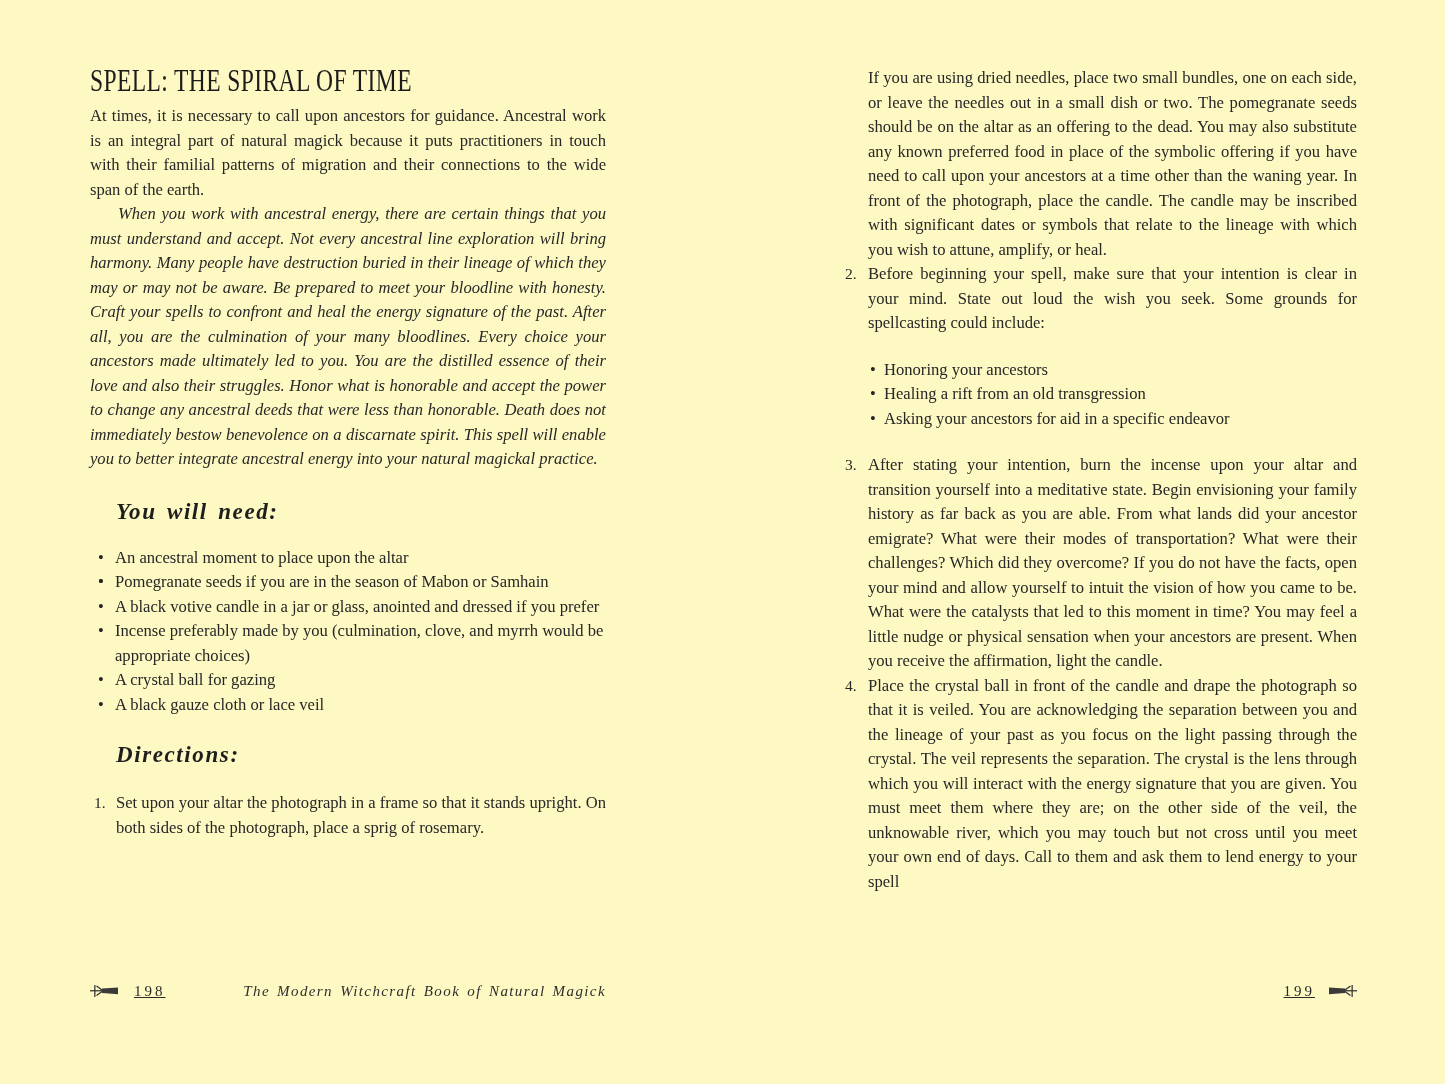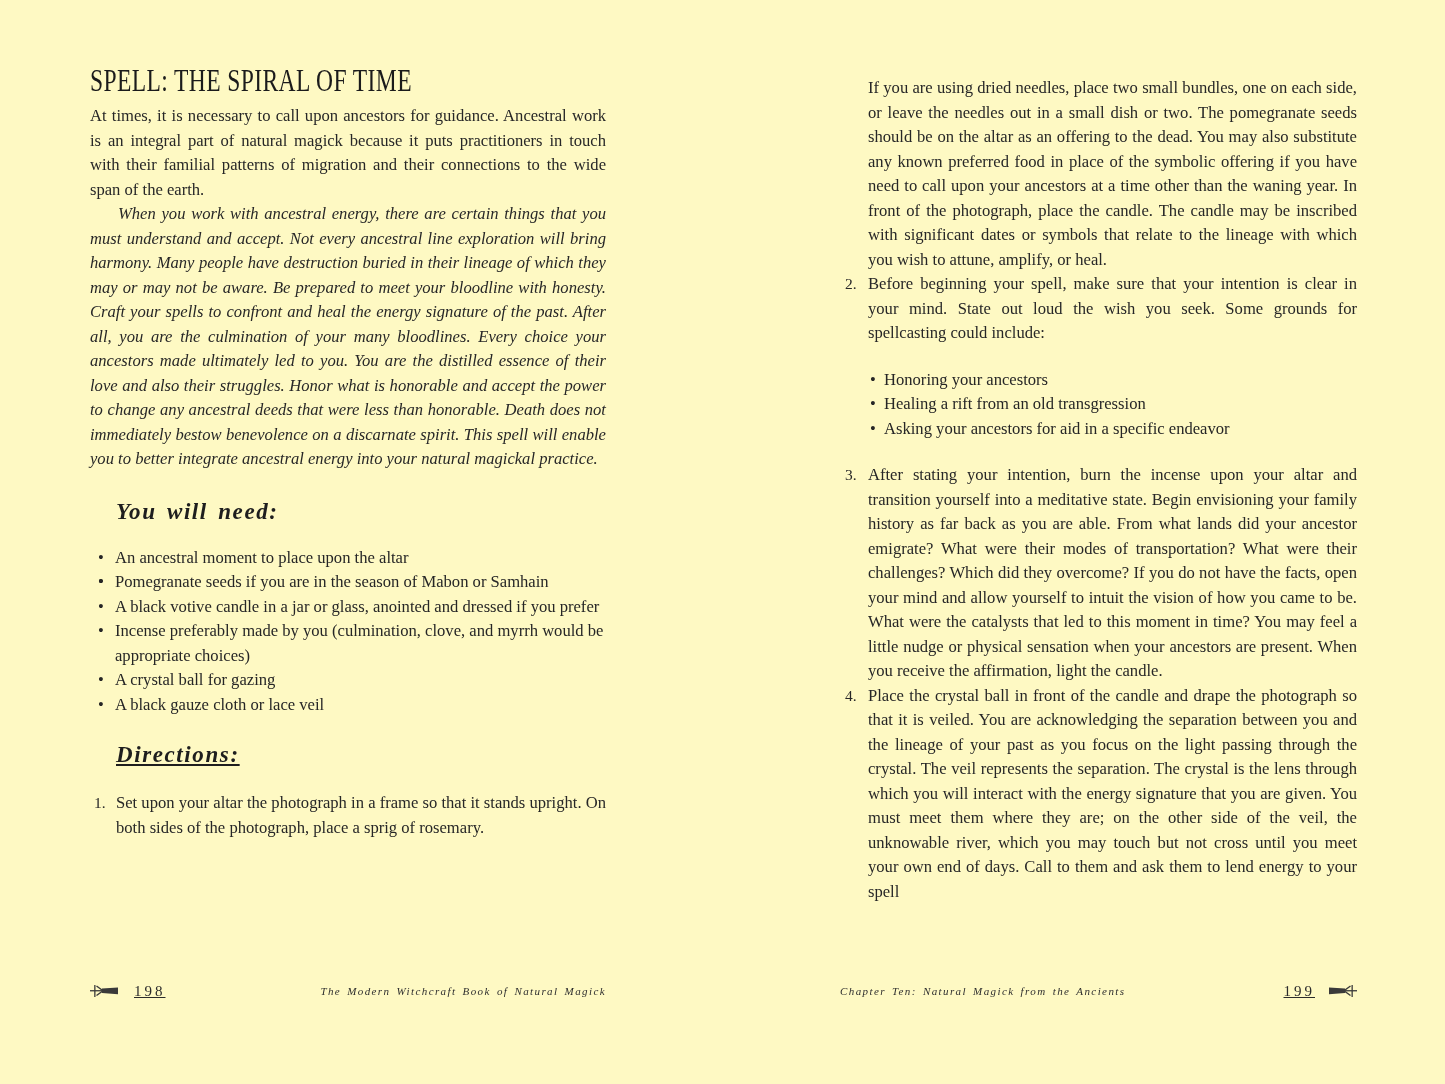--- a/index.html
+++ b/index.html
@@ -10,21 +10,21 @@
     position: relative;
     font-family: "Liberation Serif", serif;
     color: #262626;
     overflow: hidden;
   }
   .spread { position: absolute; inset: 0; background: #fef9c3; }
 
   
   .col { position: absolute; top: 64px; }
   .col-left  { left: 90px;  width: 516px; }
-  .col-right { left: 840px; width: 517px; top: 76px; }
+  .col-right { left: 840px; width: 517px; top: 66px; }
 
   .body-text {
     font-size: 16.6px;
     line-height: 24.5px;
     text-align: justify;
     color: #272727;
   }
 
   
   .spell-title {
@@ -47,21 +47,21 @@
   .sub-heading {
     font-family: "Liberation Serif", serif;
     font-style: italic;
     font-weight: bold;
     font-size: 23px;
     letter-spacing: 1.6px;
     word-spacing: 3px;
     color: #1e1e1e;
     margin: 27px 0 21px 26px;
   }
-  .sub-heading.directions { margin: 25px 0 23px 26px; text-decoration: underline; }
+  .sub-heading.directions { margin: 25px 0 23px 26px; }
 
   
   ul.bullets { list-style: none; }
   ul.bullets li {
     position: relative;
     padding-left: 25px;
     font-size: 16.6px;
     line-height: 24.5px;
     text-align: left;
   }
@@ -100,21 +100,21 @@
   .footer-left  { left: 90px;  width: 516px; }
   .footer-right { left: 840px; width: 517px; }
   .page-num {
     font-size: 15px;
     letter-spacing: 3px;
     color: #2b2b2b;
     text-decoration: underline;
   }
   .running-title {
     font-style: italic;
-    font-size: 11px;
+    font-size: 15px;
     letter-spacing: 1.4px;
     word-spacing: 2px;
     color: #2e2e2e;
     white-space: nowrap;
   }
   .footer-left .page-num { margin-left: 16px; }
   .footer-right .page-num { margin-right: 14px; }
   .spacer { flex: 1; }
   .ornament { display: inline-flex; align-items: center; }
   .ornament svg { display: block; }
@@ -186,21 +186,20 @@
           <polygon points="12,4.6 28,3.4 28,10.2 12,8.9" stroke="none"></polygon>
         </g>
       </svg>
     </span>
     <span class="page-num">198</span>
     <span class="spacer"></span>
     <span class="running-title">The Modern Witchcraft Book of Natural Magick</span>
   </footer>
 
   <footer class="footer footer-right">
-    <span class="running-title">Chapter Ten: Natural Magick from the Ancients</span>
     <span class="spacer"></span>
     <span class="page-num">199</span>
     <span class="ornament flip">
       <svg width="28" height="14" viewBox="0 0 28 14">
         <g stroke="#3a3a3a" fill="#3a3a3a">
           <rect x="0" y="6.1" width="12" height="1.3" stroke="none"></rect>
           <rect x="4.2" y="1" width="1.3" height="12" stroke="none"></rect>
           <path d="M6.5 2 L13 6.75 L6.5 11.5" fill="none" stroke-width="1.4"></path>
           <polygon points="12,4.6 28,3.4 28,10.2 12,8.9" stroke="none"></polygon>
         </g>

